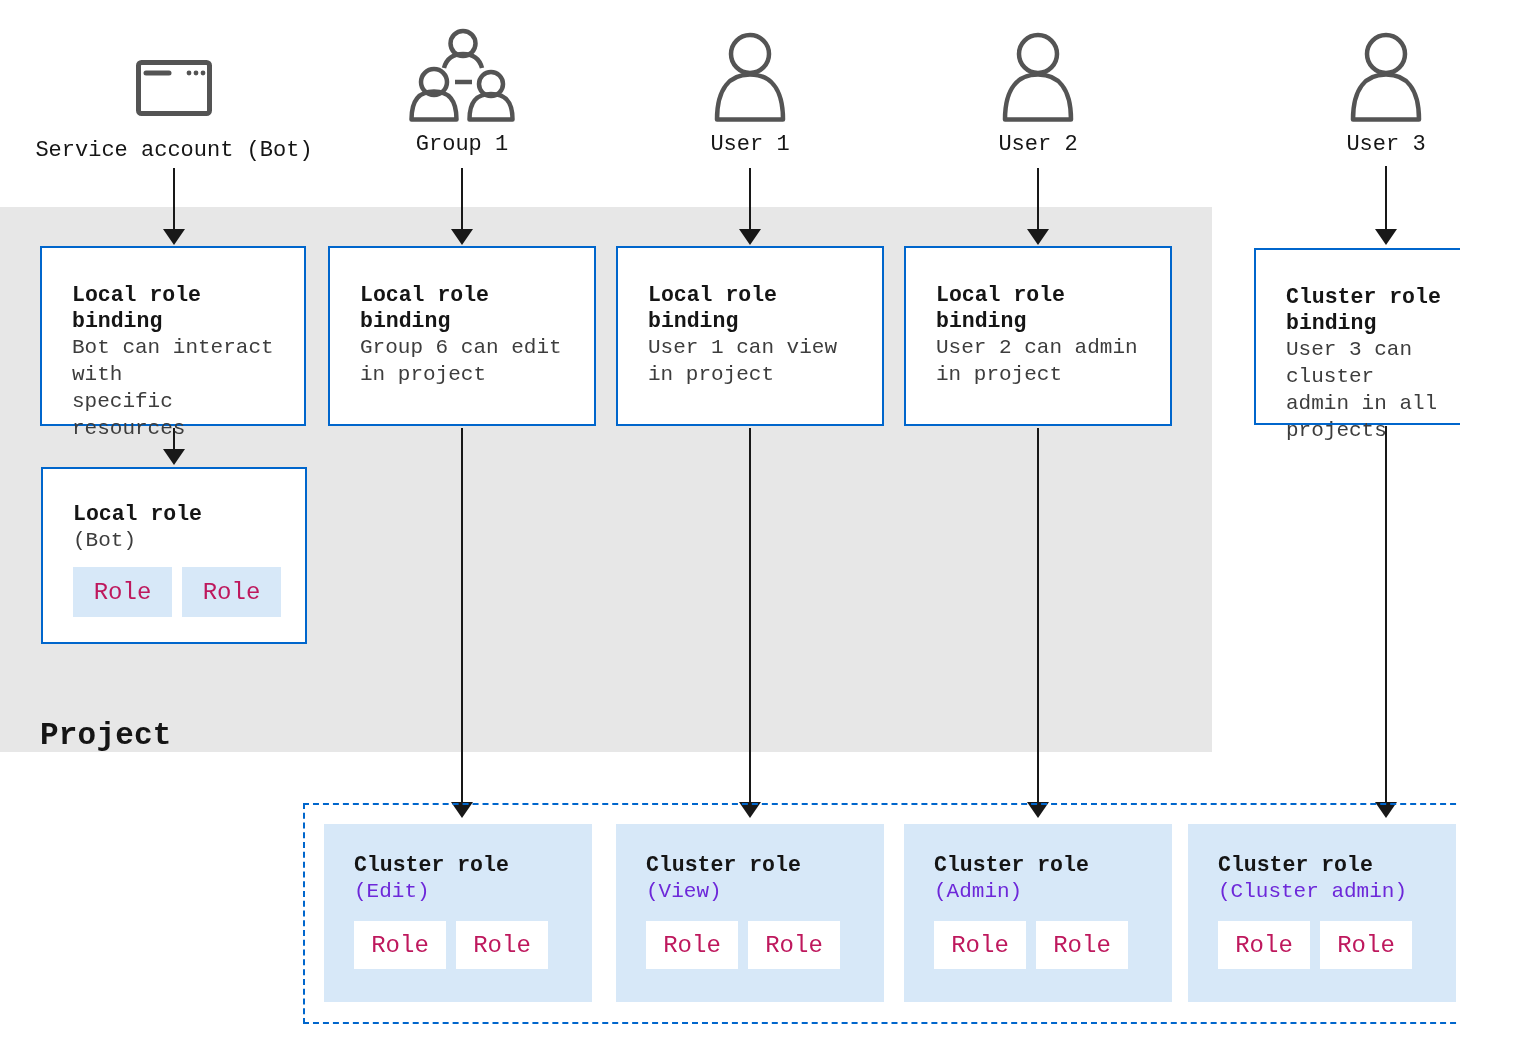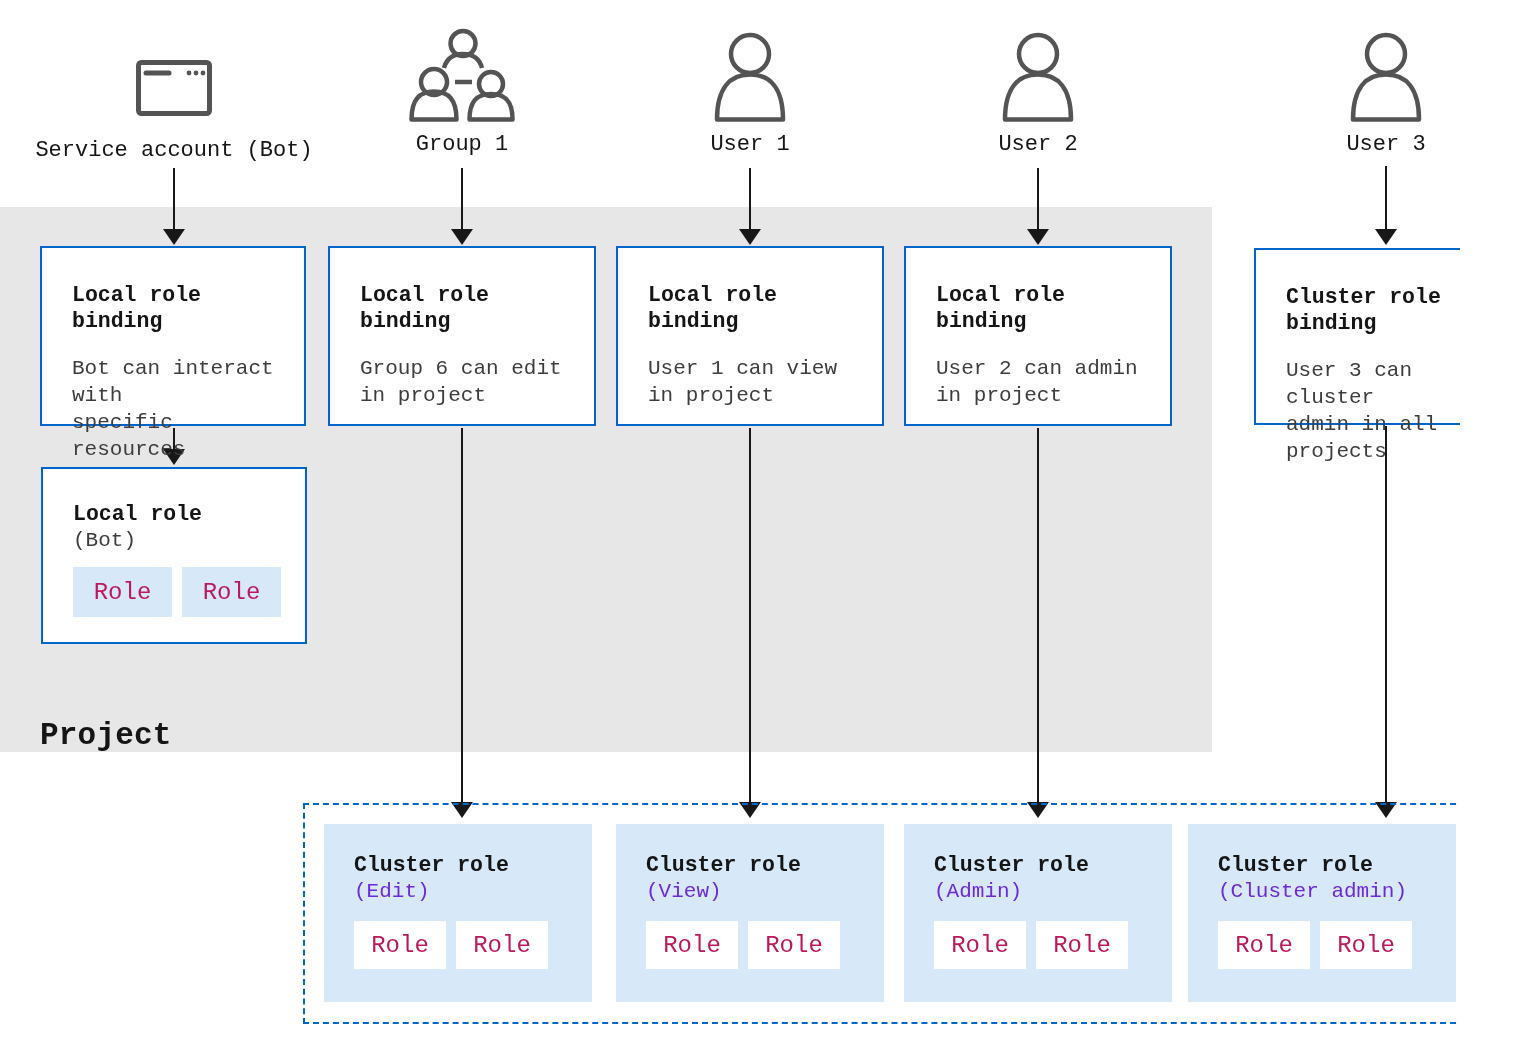--- a/index.html
+++ b/index.html
@@ -33,21 +33,21 @@
   .ar-bot{left:173px;top:428px;height:37px;}
   .ar-c1{left:461px;top:428px;height:390px;}
   .ar-c2{left:749px;top:428px;height:390px;}
   .ar-c3{left:1037px;top:428px;height:390px;}
   .ar-c4{left:1385px;top:426px;height:392px;}
 
   
   .box{position:absolute;box-sizing:border-box;background:#ffffff;border:2px solid #0066cc;
        padding:34px 24px 0 30px;}
   .box .title{font-size:21.5px;font-weight:bold;line-height:26px;color:#151515;white-space:pre-line;}
-  .box .desc{margin-top:21px;font-size:21px;line-height:27px;color:#3d3d3d;white-space:pre-line;}
+  .box .desc{font-size:21px;line-height:27px;color:#3d3d3d;white-space:pre-line;}
   .b1{left:40px;top:246px;width:266px;height:180px;}
   .b2{left:328px;top:246px;width:268px;height:180px;}
   .b3{left:616px;top:246px;width:268px;height:180px;}
   .b4{left:904px;top:246px;width:268px;height:180px;}
   .b5{left:1254px;top:248px;width:264px;height:177px;}
 
   
   .role-box{position:absolute;box-sizing:border-box;background:#ffffff;border:2px solid #0066cc;
             padding:32px 24px 0 30px;left:41px;top:467px;width:266px;height:177px;}
   .role-box .title{font-size:21.5px;font-weight:bold;line-height:26px;color:#151515;}

